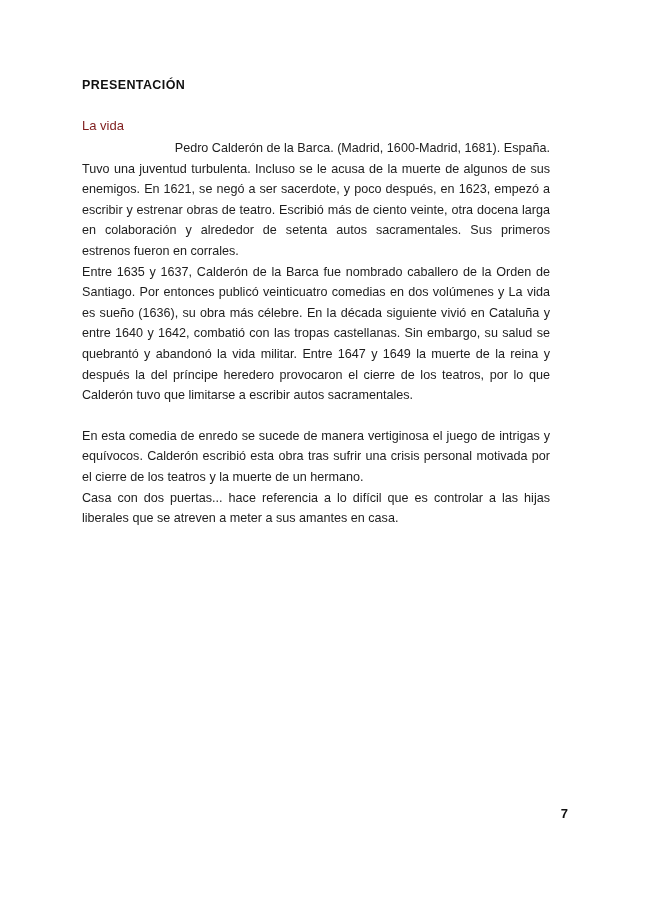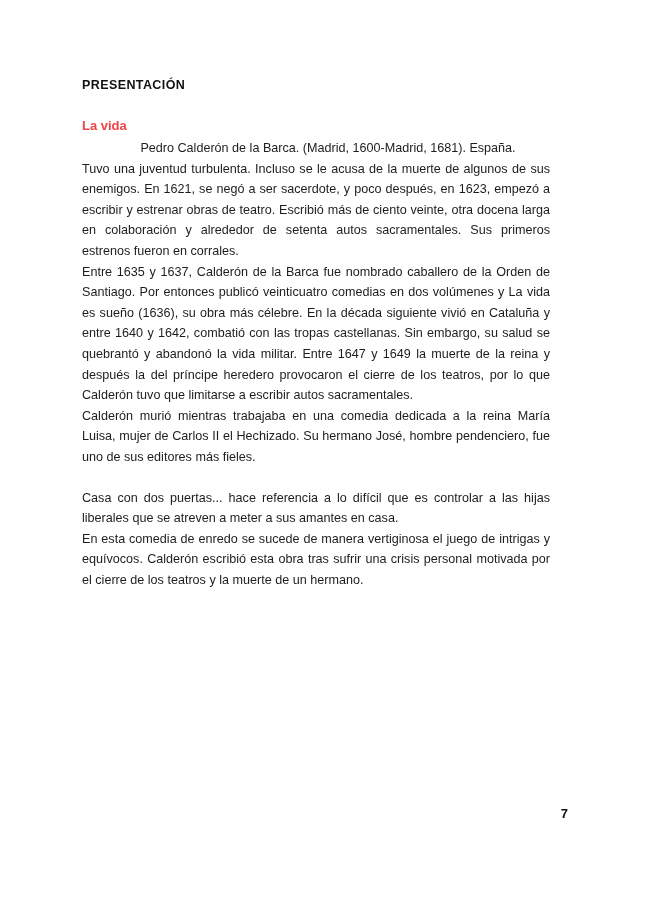--- a/index.html
+++ b/index.html
@@ -23,34 +23,34 @@
   }
   .section-title {
     font-size: 12.5px;
     font-weight: bold;
     letter-spacing: 0.4px;
     margin: 0 0 26px 0;
     color: #111;
   }
   .sub-title {
     font-size: 13px;
-    font-weight: bold;
+    font-weight: normal;
     margin: 0 0 5px 0;
-    color: #ef4444;
+    color: #7f1d1d;
   }
   .para {
     font-size: 12.6px;
     line-height: 20.6px;
     margin: 0;
     text-align: justify;
     color: #1d1d1d;
     hyphens: none;
   }
   .para.nojust {
-    text-align: center;
+    text-align: right;
     margin-left: 24px;
   }
   .block-gap {
     height: 20px;
   }
   .page-number {
     position: absolute;
     right: 82px;
     bottom: 98px;
     font-size: 13px;
@@ -68,23 +68,22 @@
   <h2 class="sub-title">La vida</h2>
 
   <p class="para nojust">Pedro Calderón de la Barca. (Madrid, 1600-Madrid, 1681). España.</p>
 
 
   <p class="para">Tuvo una juventud turbulenta. Incluso se le acusa de la muerte de algunos de sus enemigos. En 1621, se negó a ser sacerdote, y poco después, en 1623, empezó a escribir y estrenar obras de teatro. Escribió más de ciento veinte, otra docena larga en colaboración y alrededor de setenta autos sacramentales. Sus primeros estrenos fueron en corrales.</p>
 
 
   <p class="para">Entre 1635 y 1637, Calderón de la Barca fue nombrado caballero de la Orden de Santiago. Por entonces publicó veinticuatro comedias en dos volúmenes y La vida es sueño (1636), su obra más célebre. En la década siguiente vivió en Cataluña y entre 1640 y 1642, combatió con las tropas castellanas. Sin embargo, su salud se quebrantó y abandonó la vida militar. Entre 1647 y 1649 la muerte de la reina y después la del príncipe heredero provocaron el cierre de los teatros, por lo que Calderón tuvo que limitarse a escribir autos sacramentales.</p>
 
-  <p class="para">Calderón murió mientras trabajaba en una comedia dedicada a la reina María Luisa, mujer de Carlos II el Hechizado. Su hermano José, hombre pendenciero, fue uno de sus editores más fieles.</p>
 
   <div class="block-gap"></div>
 
+  <p class="para">En esta comedia de enredo se sucede de manera vertiginosa el juego de intrigas y equívocos. Calderón escribió esta obra tras sufrir una crisis personal motivada por el cierre de los teatros y la muerte de un hermano.</p>
+
   <p class="para">Casa con dos puertas... hace referencia a lo difícil que es controlar a las hijas liberales que se atreven a meter a sus amantes en casa.</p>
-
-  <p class="para">En esta comedia de enredo se sucede de manera vertiginosa el juego de intrigas y equívocos. Calderón escribió esta obra tras sufrir una crisis personal motivada por el cierre de los teatros y la muerte de un hermano.</p>
 
   <div class="page-number">7</div>
 
 </div>
 
 </body></html>

